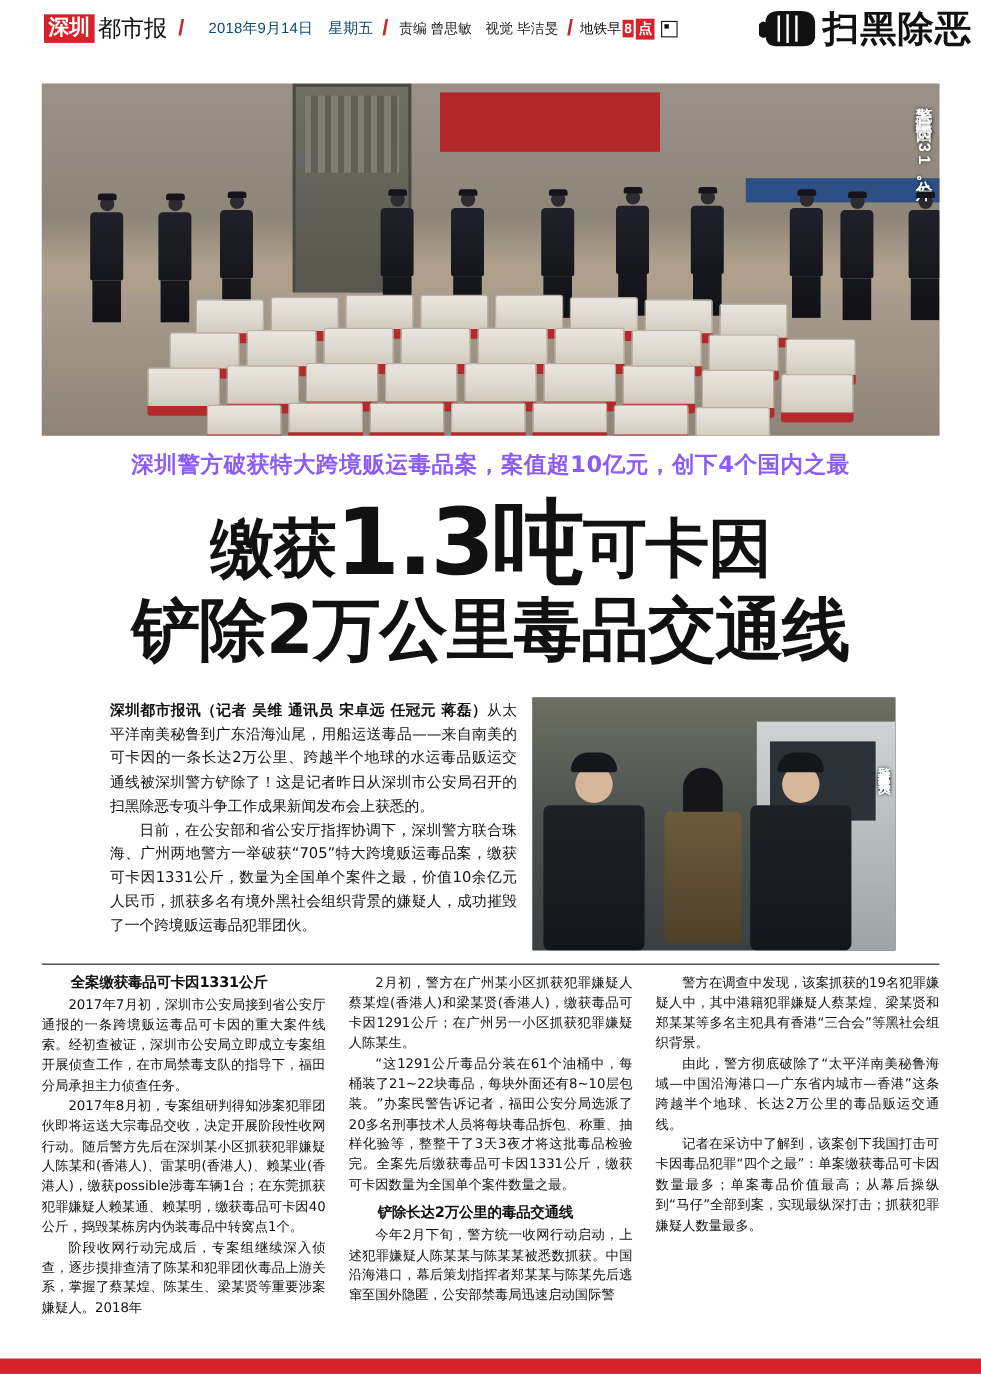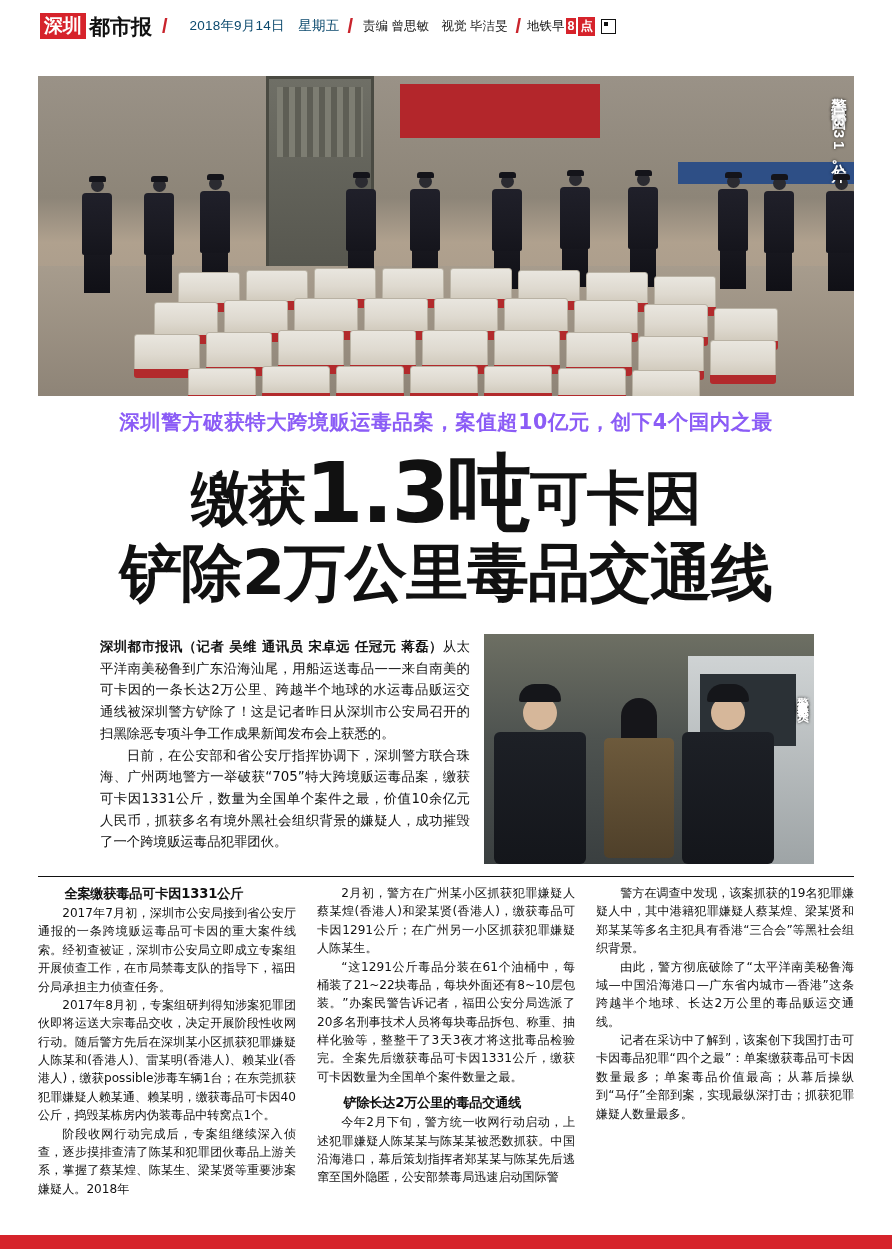--- a/index.html
+++ b/index.html
@@ -33,21 +33,21 @@
     background: #d6232b;
     color: #fff;
     font-weight: bold;
     font-size: 19px;
     padding: 3px 4px 4px 4px;
     letter-spacing: 0px;
     line-height: 1;
   }
   .logo-black {
     color: #111;
-    font-weight: bold;
+    font-weight: normal;
     font-size: 21px;
     padding: 0 2px 0 3px;
     line-height: 1;
   }
   .slash { color: #c9242c; font-size: 20px; margin: 0 6px 0 8px; font-weight: bold;}
   .date-line {
     font-size: 13.5px;
     color: #0c4a6e;
     letter-spacing: 0.2px;
     white-space: nowrap;
@@ -347,20 +347,30 @@
   <span class="slash">/</span>
   <span class="credit-line">责编 曾思敏　视觉 毕洁旻</span>
   <span class="slash">/</span>
   <span class="earlypoint">
     <span>地铁早</span>
     <span class="badge">8</span>
     <span class="badge">点</span>
   </span>
   <span class="qr-mini"></span>
 
+  <div class="banner-right">
+    <div class="fist">
+      <svg width="58" height="42" viewBox="0 0 58 42">
+        <path d="M8 14 Q10 6 20 6 L40 6 Q52 6 53 16 L53 30 Q52 38 42 38 L18 38 Q8 38 8 28 Z" fill="#111"></path>
+        <path d="M2 18 Q6 13 10 18 L10 28 Q6 33 2 28 Z" fill="#111"></path>
+        <path d="M20 10 L20 34 M28 9 L28 35 M36 10 L36 34" stroke="#fff" stroke-width="2.2" fill="none"></path>
+      </svg>
+    </div>
+    <div class="banner-text">扫黑除恶</div>
+  </div>
 </div>
 
 <div class="hero">
   <div class="hero-wall"></div>
   <div class="door"></div>
   <div class="red-banner"></div>
   <div class="blue-strip"></div>
   <div class="hero-floor"></div>
 
   <div class="cop" style="left:42px; top:100px;">

